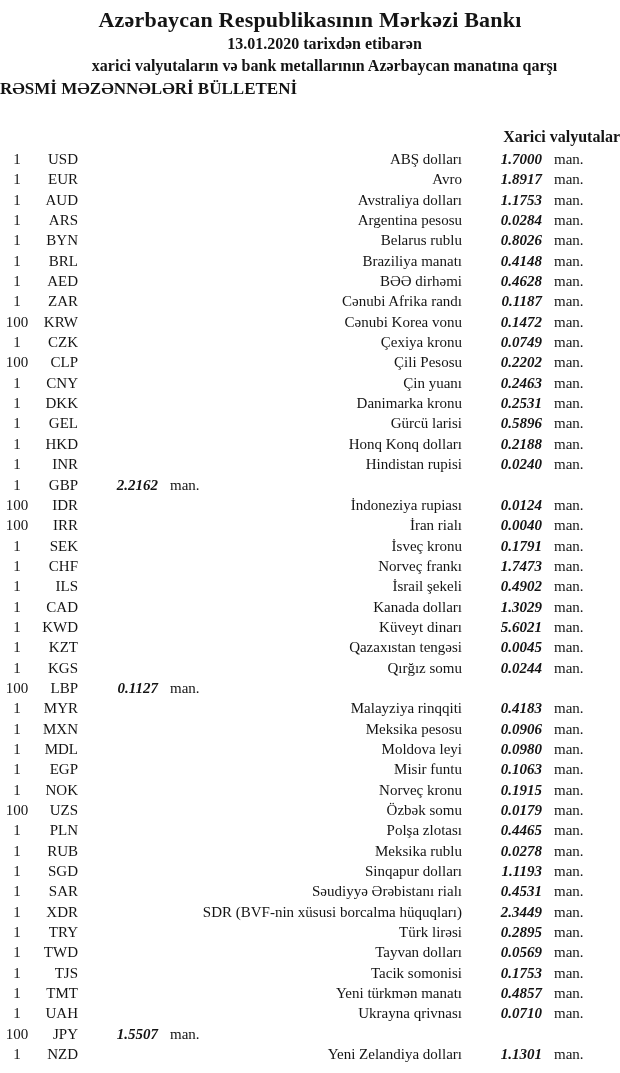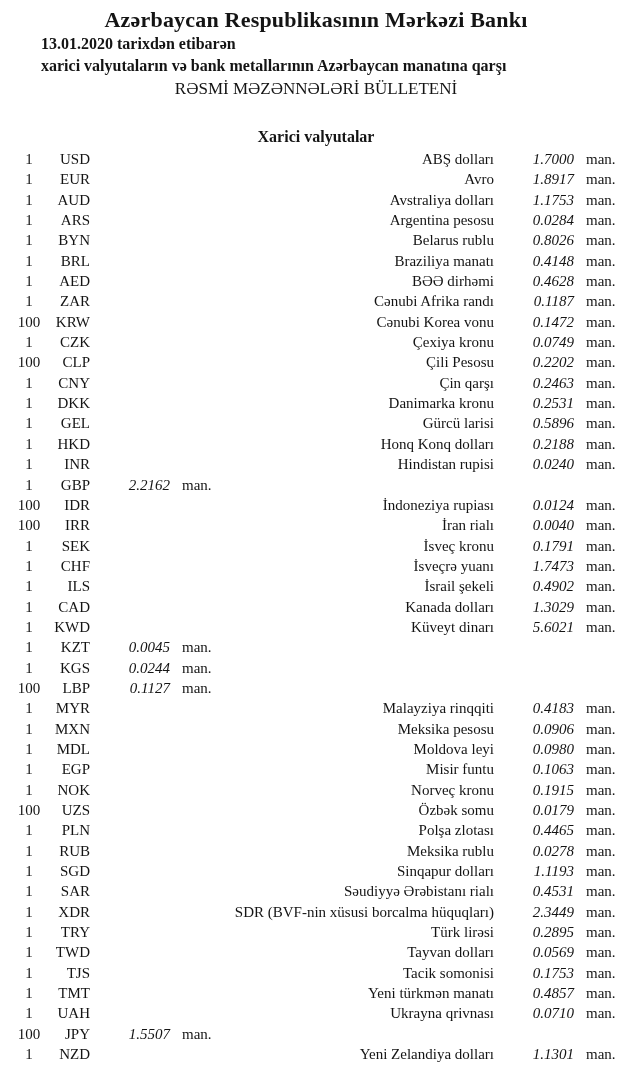--- a/index.html
+++ b/index.html
@@ -5,64 +5,63 @@
   html, body { margin: 0; padding: 0; background: #ffffff; }
   .page {
     position: relative;
     width: 620px;
     height: 1073px;
     background: #ffffff;
     font-family: "Liberation Serif", "DejaVu Serif", serif;
     color: #141414;
     overflow: hidden;
     box-sizing: border-box;
-    padding-left: 12px;
   }
   .bank-name {
     padding-top: 7px;
     text-align: center;
     font-weight: 700;
     font-size: 22px;
     line-height: 26px;
     letter-spacing: 0.2px;
   }
   .headline {
+    text-align: center;
     font-weight: 700;
     font-size: 16px;
     line-height: 22px;
     margin-left: 29px;
   }
   .bulletin-title {
-    text-align: center;
-    font-weight: 400;
+    font-weight: 700;
     font-size: 17px;
     line-height: 23px;
   }
   .section-title {
-    text-align: center;
+    text-align: right;
     font-weight: 700;
     font-size: 16px;
     line-height: 20px;
     margin-top: 27px;
   }
   .rates {
     margin-top: 2px;
   }
   .row {
     display: flex;
     height: 20.35px;
     line-height: 20.35px;
     font-size: 15px;
     white-space: nowrap;
   }
   .qty  { width: 34px;  text-align: center; flex: none; }
   .code { width: 44px;  text-align: right; flex: none; }
   .name { flex: 1 1 auto; padding-left: 6px; overflow: hidden; text-align: right; }
-  .rate { width: 80px; text-align: right; flex: none; font-weight: 400; font-style: italic; }
-  .unit { width: 46px; flex: none; padding-left: 12px; box-sizing: border-box; text-align: left; }
+  .rate { width: 80px; text-align: right; flex: none; font-weight: 700; font-style: italic; }
+  .unit { width: 78px; flex: none; padding-left: 12px; box-sizing: border-box; text-align: left; }
 </style>
 </head>
 <body>
 
 <div class="page">
   <div class="bank-name">Azərbaycan Respublikasının Mərkəzi Bankı</div>
   <div class="headline">13.01.2020 tarixdən etibarən</div>
   <div class="headline">xarici valyutaların və bank metallarının Azərbaycan manatına qarşı</div>
   <div class="bulletin-title">RƏSMİ MƏZƏNNƏLƏRİ BÜLLETENİ</div>
   <div class="section-title">Xarici valyutalar</div>
@@ -151,21 +150,21 @@
     <span class="qty">100</span>
     <span class="code">CLP</span>
     <span class="name">Çili Pesosu</span>
     <span class="rate">0.2202</span>
     <span class="unit">man.</span>
   </div>
 
   <div class="row">
     <span class="qty">1</span>
     <span class="code">CNY</span>
-    <span class="name">Çin qarşı</span>
+    <span class="name">Çin yuanı</span>
     <span class="rate">0.2463</span>
     <span class="unit">man.</span>
   </div>
 
   <div class="row">
     <span class="qty">1</span>
     <span class="code">DKK</span>
     <span class="name">Danimarka kronu</span>
     <span class="rate">0.2531</span>
     <span class="unit">man.</span>
@@ -222,21 +221,21 @@
     <span class="qty">1</span>
     <span class="code">SEK</span>
     <span class="name">İsveç kronu</span>
     <span class="rate">0.1791</span>
     <span class="unit">man.</span>
   </div>
 
   <div class="row">
     <span class="qty">1</span>
     <span class="code">CHF</span>
-    <span class="name">İsveçrə yuanı</span>
+    <span class="name">Norveç frankı</span>
     <span class="rate">1.7473</span>
     <span class="unit">man.</span>
   </div>
 
   <div class="row">
     <span class="qty">1</span>
     <span class="code">ILS</span>
     <span class="name">İsrail şekeli</span>
     <span class="rate">0.4902</span>
     <span class="unit">man.</span>
@@ -254,27 +253,29 @@
     <span class="qty">1</span>
     <span class="code">KWD</span>
     <span class="name">Küveyt dinarı</span>
     <span class="rate">5.6021</span>
     <span class="unit">man.</span>
   </div>
 
   <div class="row">
     <span class="qty">1</span>
     <span class="code">KZT</span>
+    <span class="name">Qazaxıstan tengəsi</span>
     <span class="rate">0.0045</span>
     <span class="unit">man.</span>
   </div>
 
   <div class="row">
     <span class="qty">1</span>
     <span class="code">KGS</span>
+    <span class="name">Qırğız somu</span>
     <span class="rate">0.0244</span>
     <span class="unit">man.</span>
   </div>
 
   <div class="row">
     <span class="qty">100</span>
     <span class="code">LBP</span>
     <span class="rate">0.1127</span>
     <span class="unit">man.</span>
   </div>

